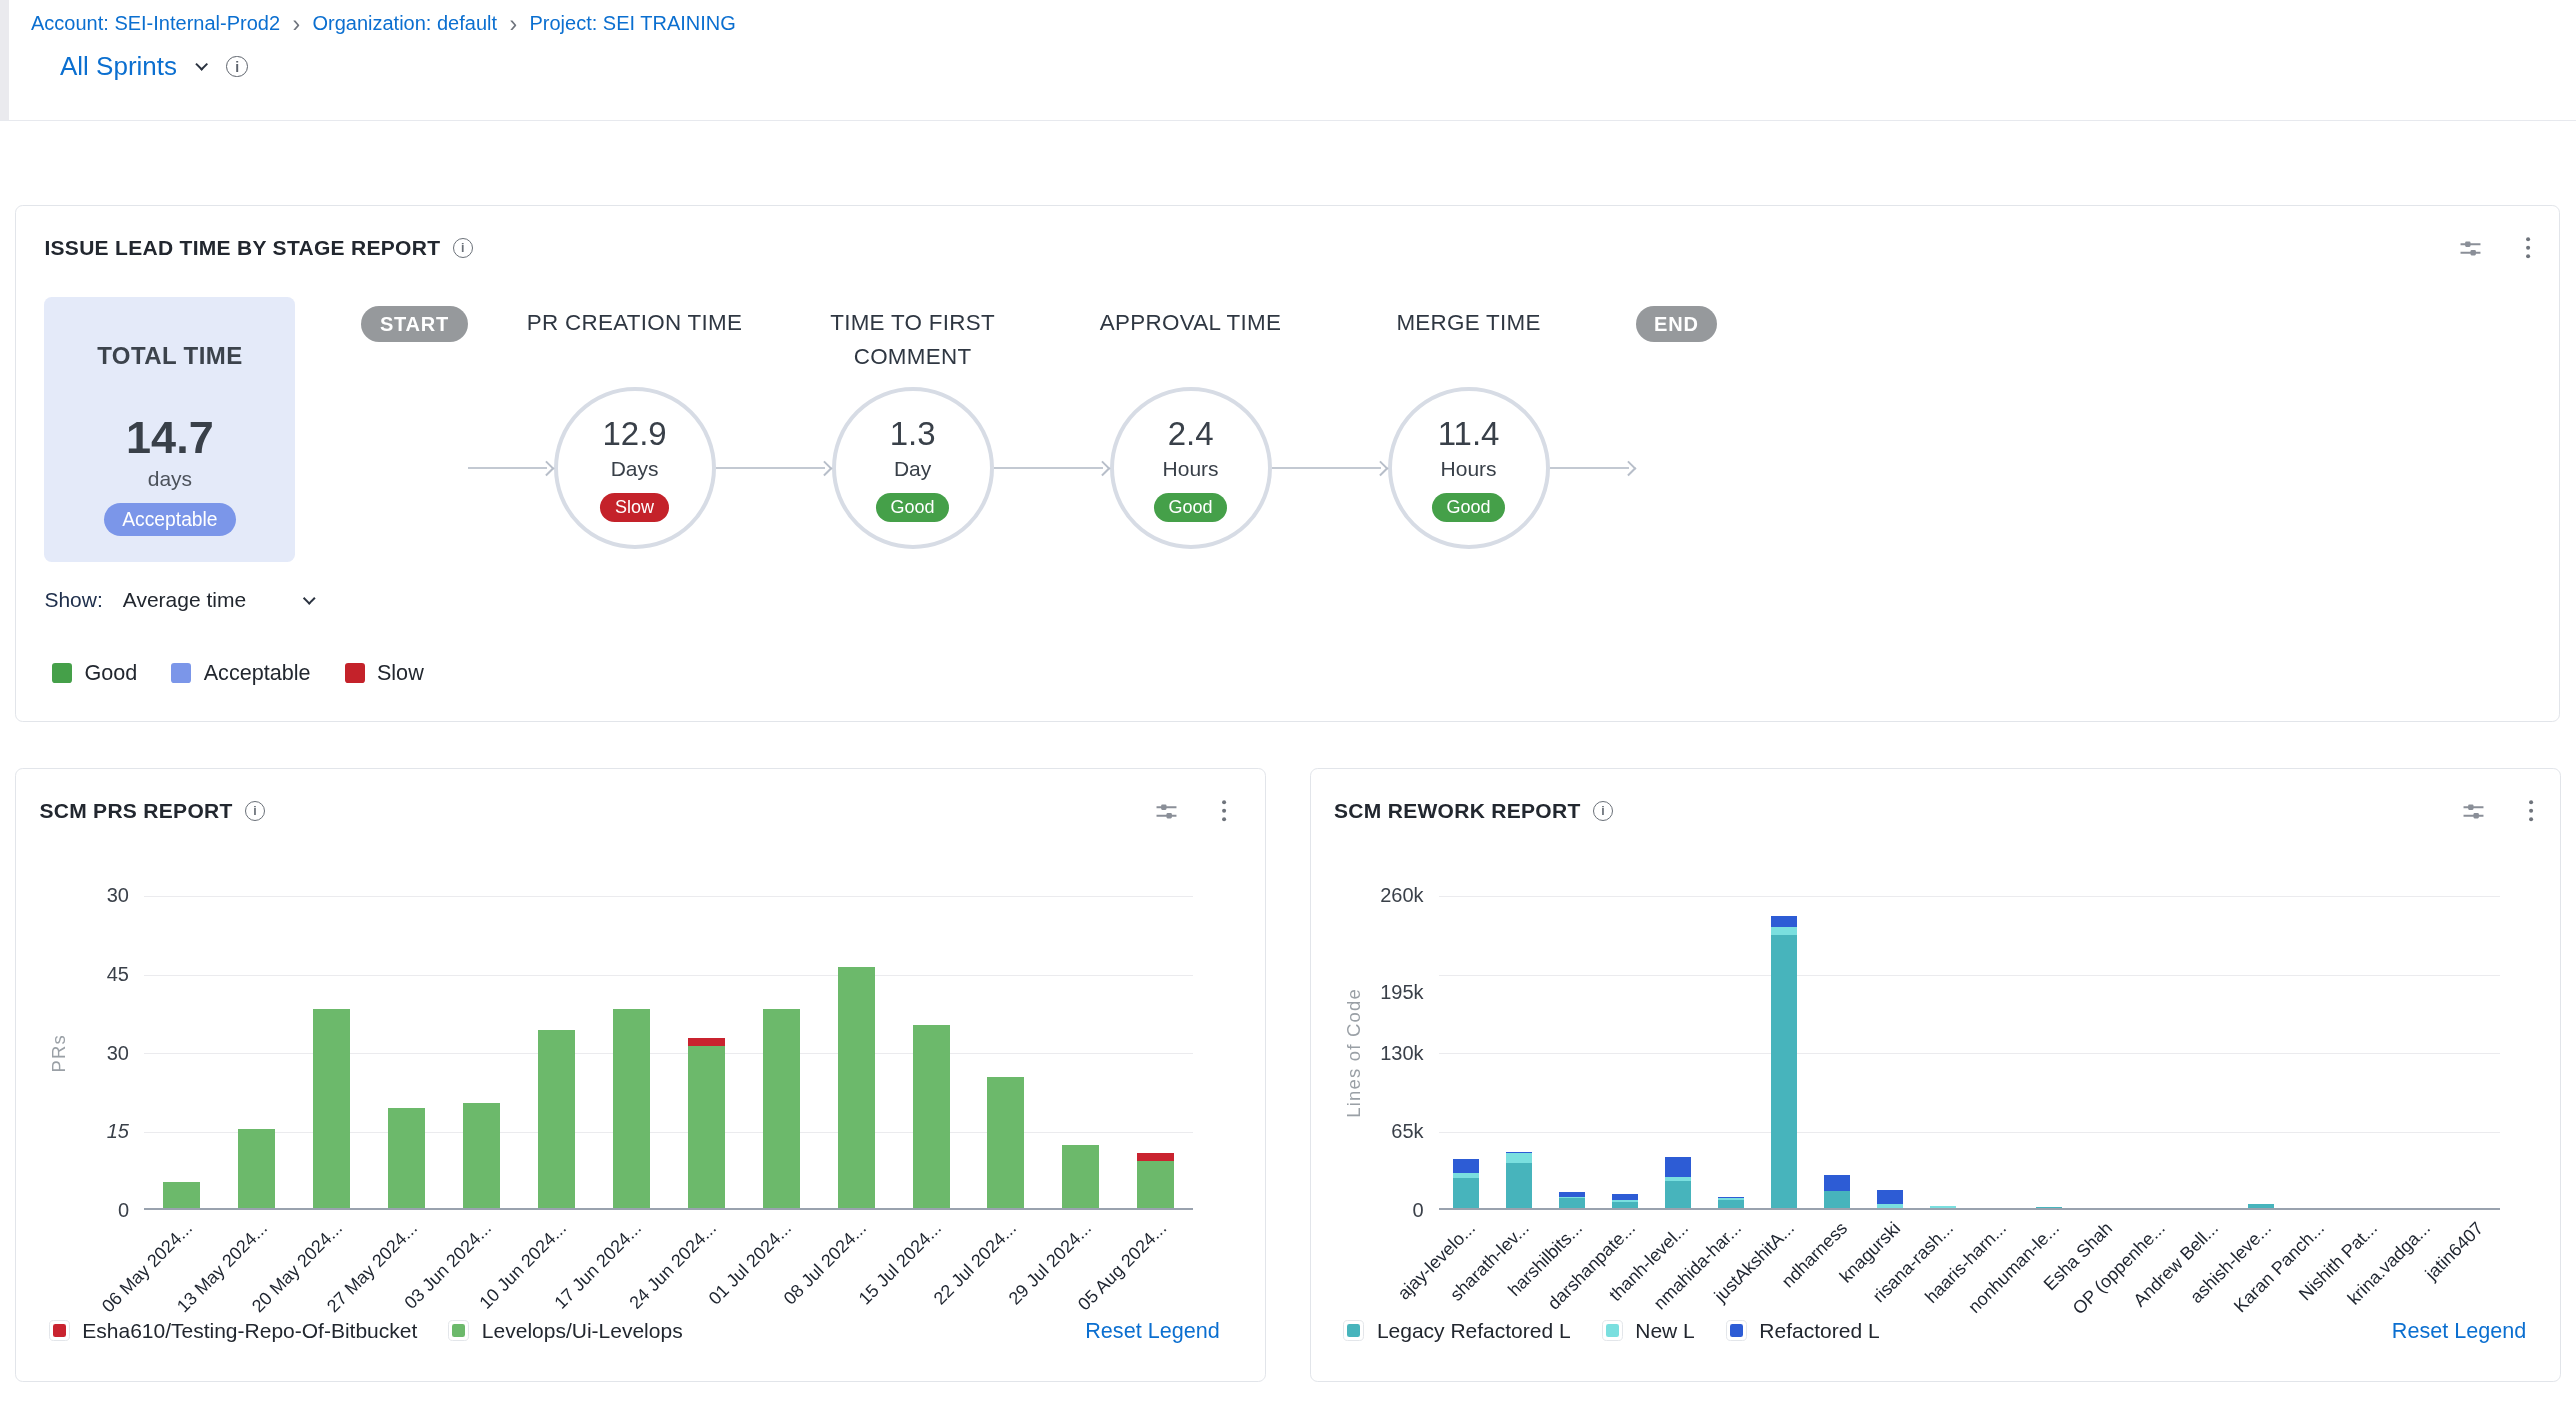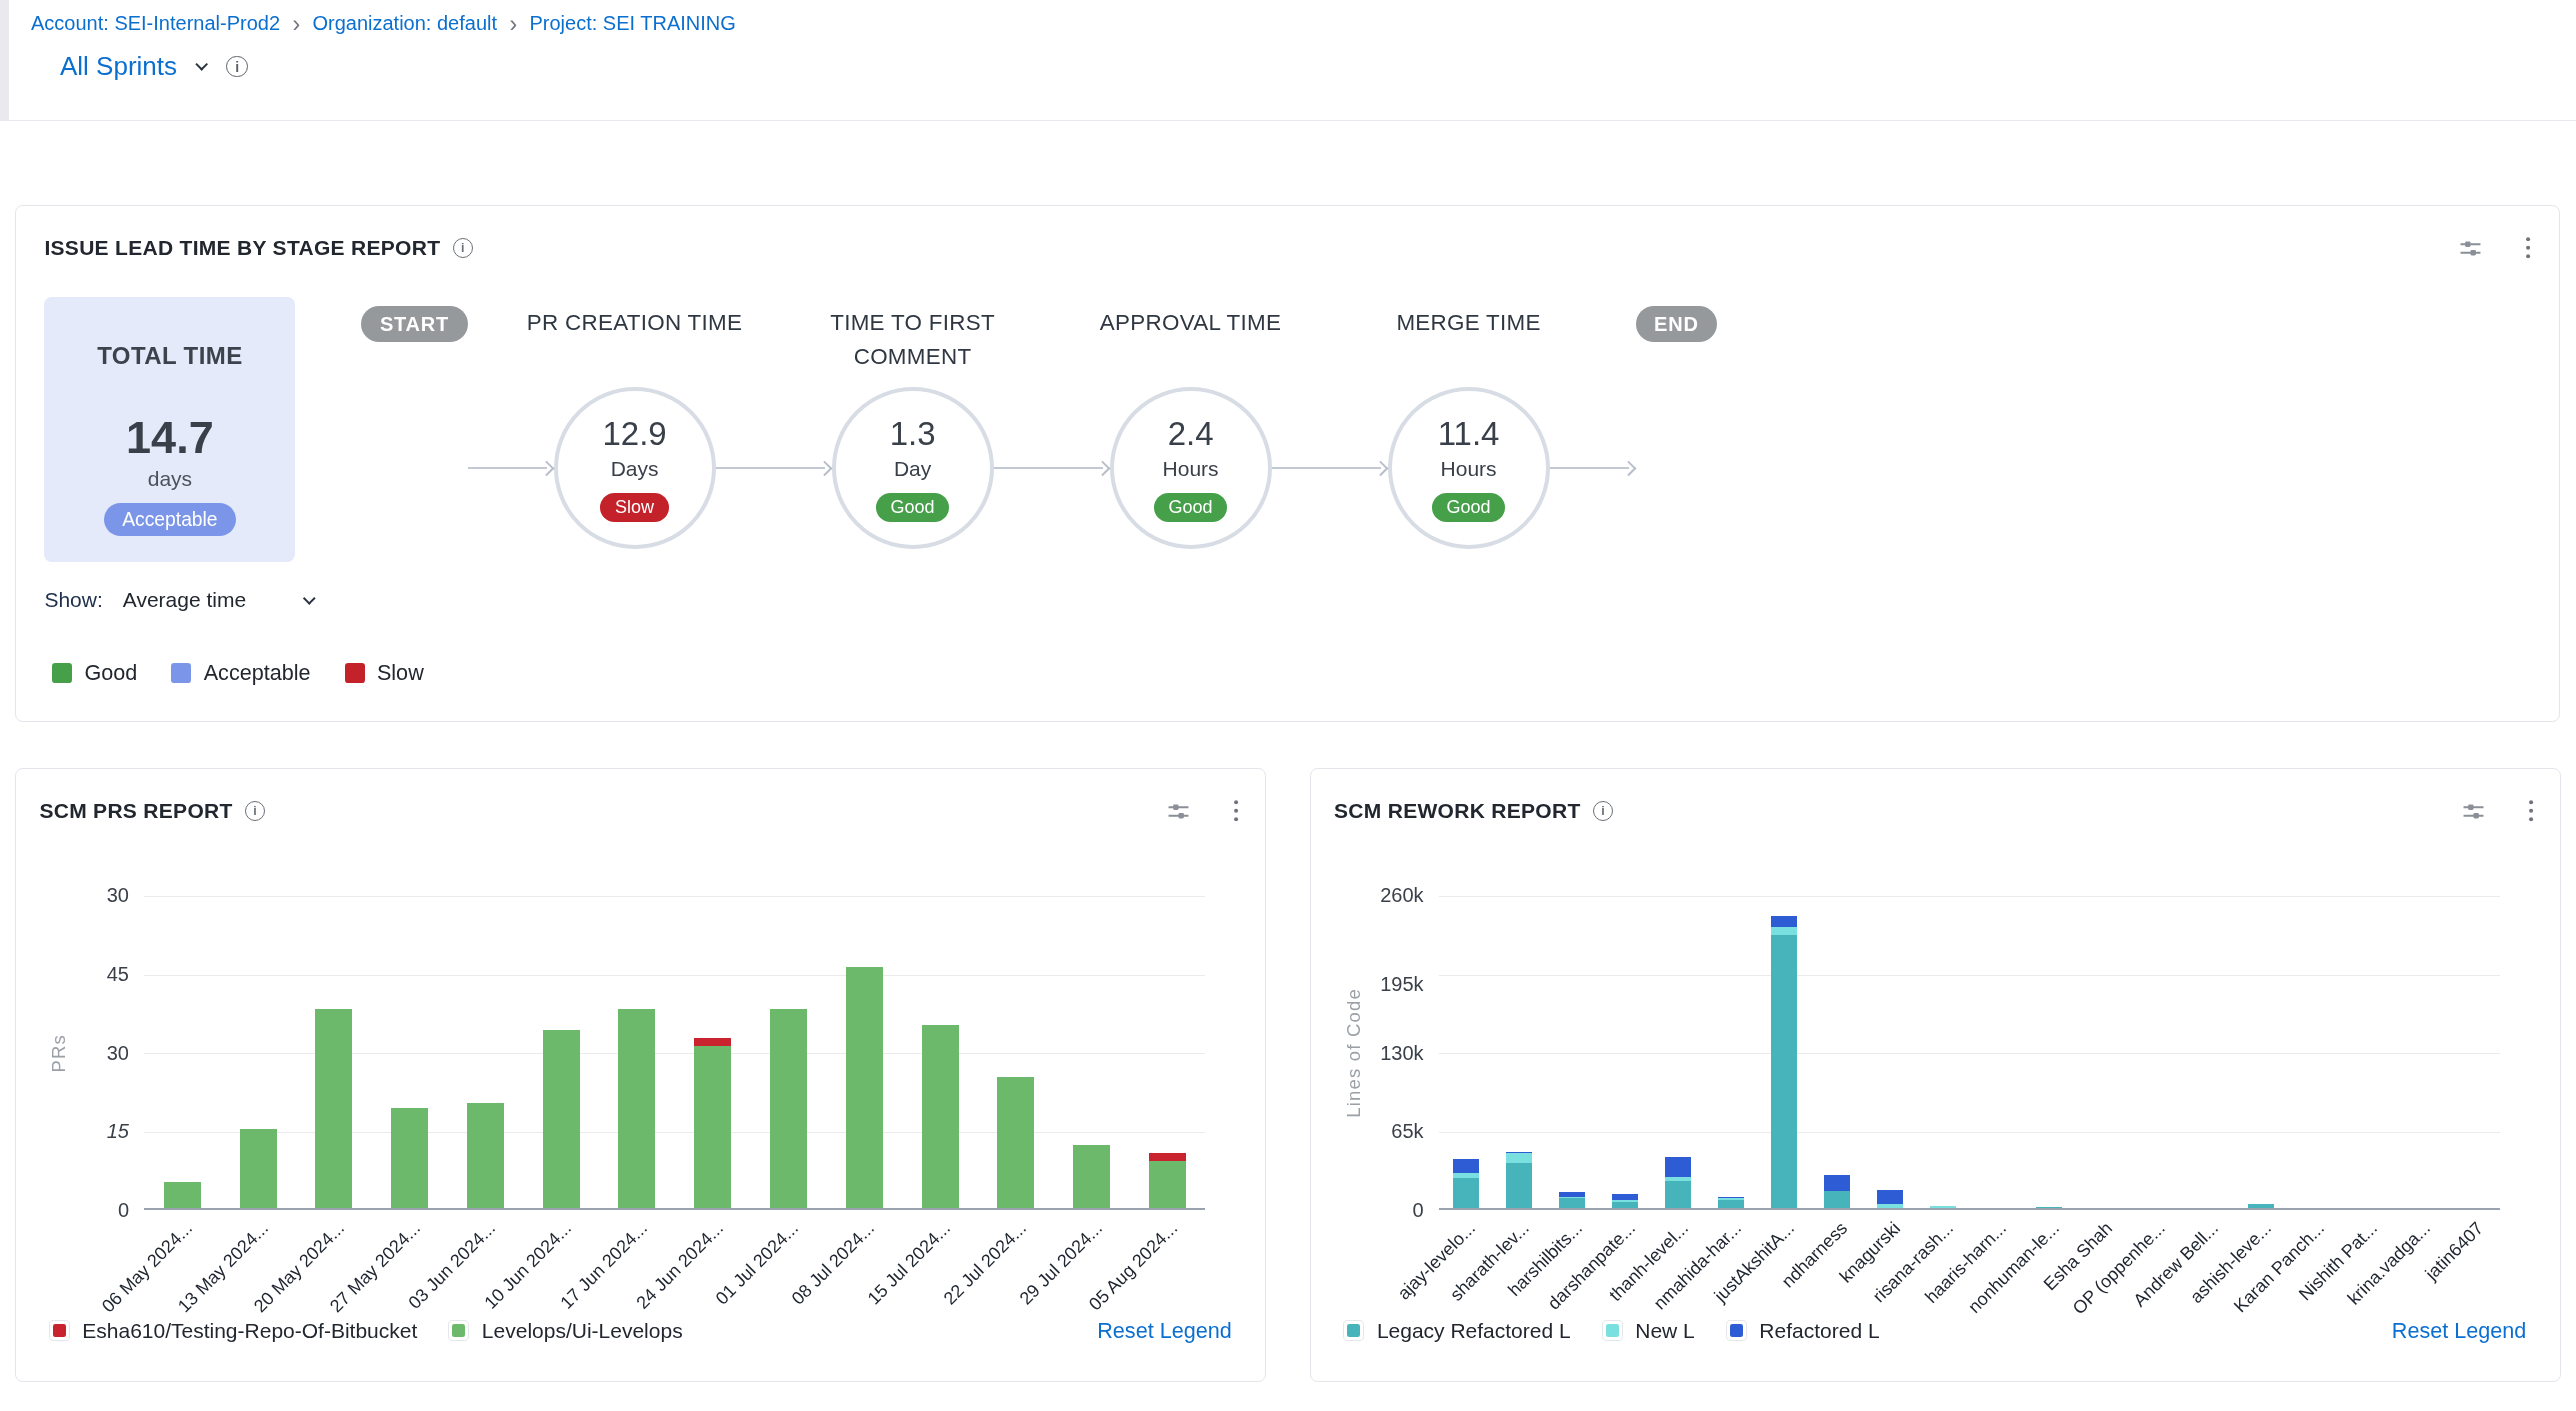--- a/index.html
+++ b/index.html
@@ -30,21 +30,21 @@
   .daterange { margin-left: auto; display: flex; align-items: center; gap: 18.5px;
     font-size: 24px; color: #3b434d; cursor: pointer; }
   .gear-btn { margin-left: 21.6px; width: 56px; height: 56px; border: 1.5px solid #e1e3e8; border-radius: 7.7px;
     display: flex; align-items: center; justify-content: center; background: #fff; cursor: pointer; }
   .gear { font-size: 29px; color: #1d3a66; line-height: 1; }
   .gear::after { content: "⚙"; }
 
   
   .panel { position: absolute; background: #fff; border: 1.5px solid #e2e5ea; border-radius: 7.7px; }
   .panel-lead  { left: 15.4px;  top: 205px; width: 2545px; height: 517px; padding: 25px 28px; }
-  .panel-prs   { left: 15.4px;  top: 768px; width: 1251px; height: 614px; padding: 25px 26px 0 23px; }
+  .panel-prs   { left: 15.4px;  top: 768px; width: 1251px; height: 614px; padding: 25px 38px 0 23px; }
   .panel-rework{ left: 1310px; top: 768px; width: 1251px; height: 614px; padding: 25px 26px 0 23px; }
 
   .phead { display: flex; align-items: center; height: 34px; }
   .ptitle { font-size: 21px; font-weight: 700; letter-spacing: 0.3px; color: #22272f; margin-right: 12.4px; }
   .phead .info { width: 20px; height: 20px; font-size: 12.4px; border-color: #6a7078; color: #6a7078; }
   .hicons { margin-left: auto; display: flex; align-items: center; gap: 43px; }
   .icon-btn { cursor: pointer; display: flex; align-items: center; }
 
   
   .lead-body { display: flex; margin-top: 32px; }
@@ -427,21 +427,21 @@
             </svg>
         </span>
       </div>
     </div>
     <div class="chart-body">
       <div class="ylabel-col">
           <span class="ylabel">Lines of Code</span>
         </div>
       <div class="yticks">
           <div class="tick-label" style="top: -11.6px;">260k</div>
-          <div class="tick-label" style="top: 77px; margin-left: 48px;">195k</div>
+          <div class="tick-label" style="top: 85px; margin-left: 48px;">195k</div>
           <div class="tick-label" style="top: 146px;">130k</div>
           <div class="tick-label" style="top: 224px;">65k</div>
           <div class="tick-label" style="top: 303px;">0</div>
         </div>
       <div class="plot-wrap">
         <div class="plot">
             <div class="gridline" style="top: 0px;"></div>
             <div class="gridline" style="top: 79px;"></div>
             <div class="gridline" style="top: 157px;"></div>
             <div class="gridline" style="top: 236px;"></div>

